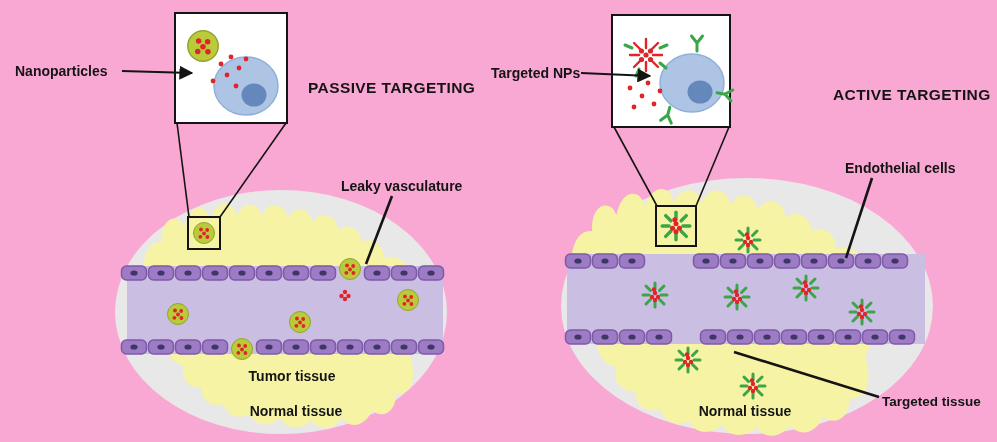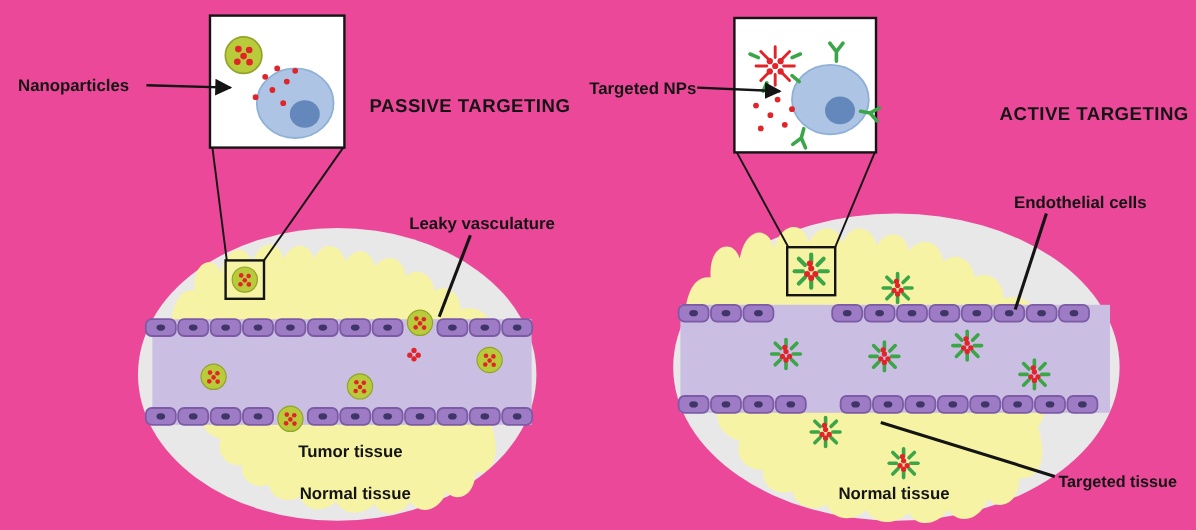--- a/index.html
+++ b/index.html
@@ -1,16 +1,16 @@
 <!DOCTYPE html>
 <html style="--np-green: #b9cb3b; --np-green-edge: #92a42b; --dot-red: #e02429; --cell-blue: #adc4e4; --cell-blue-edge: #8fb0d8; --nucleus-blue: #6488bc; --band-lavender: #cabfe2; --endo-purple: #9d7cc5; --endo-purple-edge: #7c5aa6; --endo-nucleus: #3f3566; --tissue-yellow: #f6f3a5; --ellipse-gray: #e8e8e8; --ligand-green: #3ba648;"><head>
 <meta charset="utf-8">
 <style>
   html,body{margin:0;padding:0;background:#fff}
-  .canvas{position:relative;width:997px;height:442px;background:#ec4899;overflow:hidden;
+  .canvas{position:relative;width:997px;height:442px;background:#f9a8d4;overflow:hidden;
           font-family:"Liberation Sans",sans-serif}
   svg{display:block}
   svg text{font-family:"Liberation Sans",sans-serif;font-weight:bold;fill:#141414}
   .title-text{font-size:15.5px;letter-spacing:.4px}
   .label-text{font-size:14px}
   .label-text-sm{font-size:13.5px}
   .np-body{fill:var(--np-green);stroke:var(--np-green-edge);stroke-width:1}
   .red-dot{fill:var(--dot-red)}
   .cell-body{fill:var(--cell-blue);stroke:var(--cell-blue-edge);stroke-width:1.5}
   .cell-nucleus{fill:var(--nucleus-blue)}

